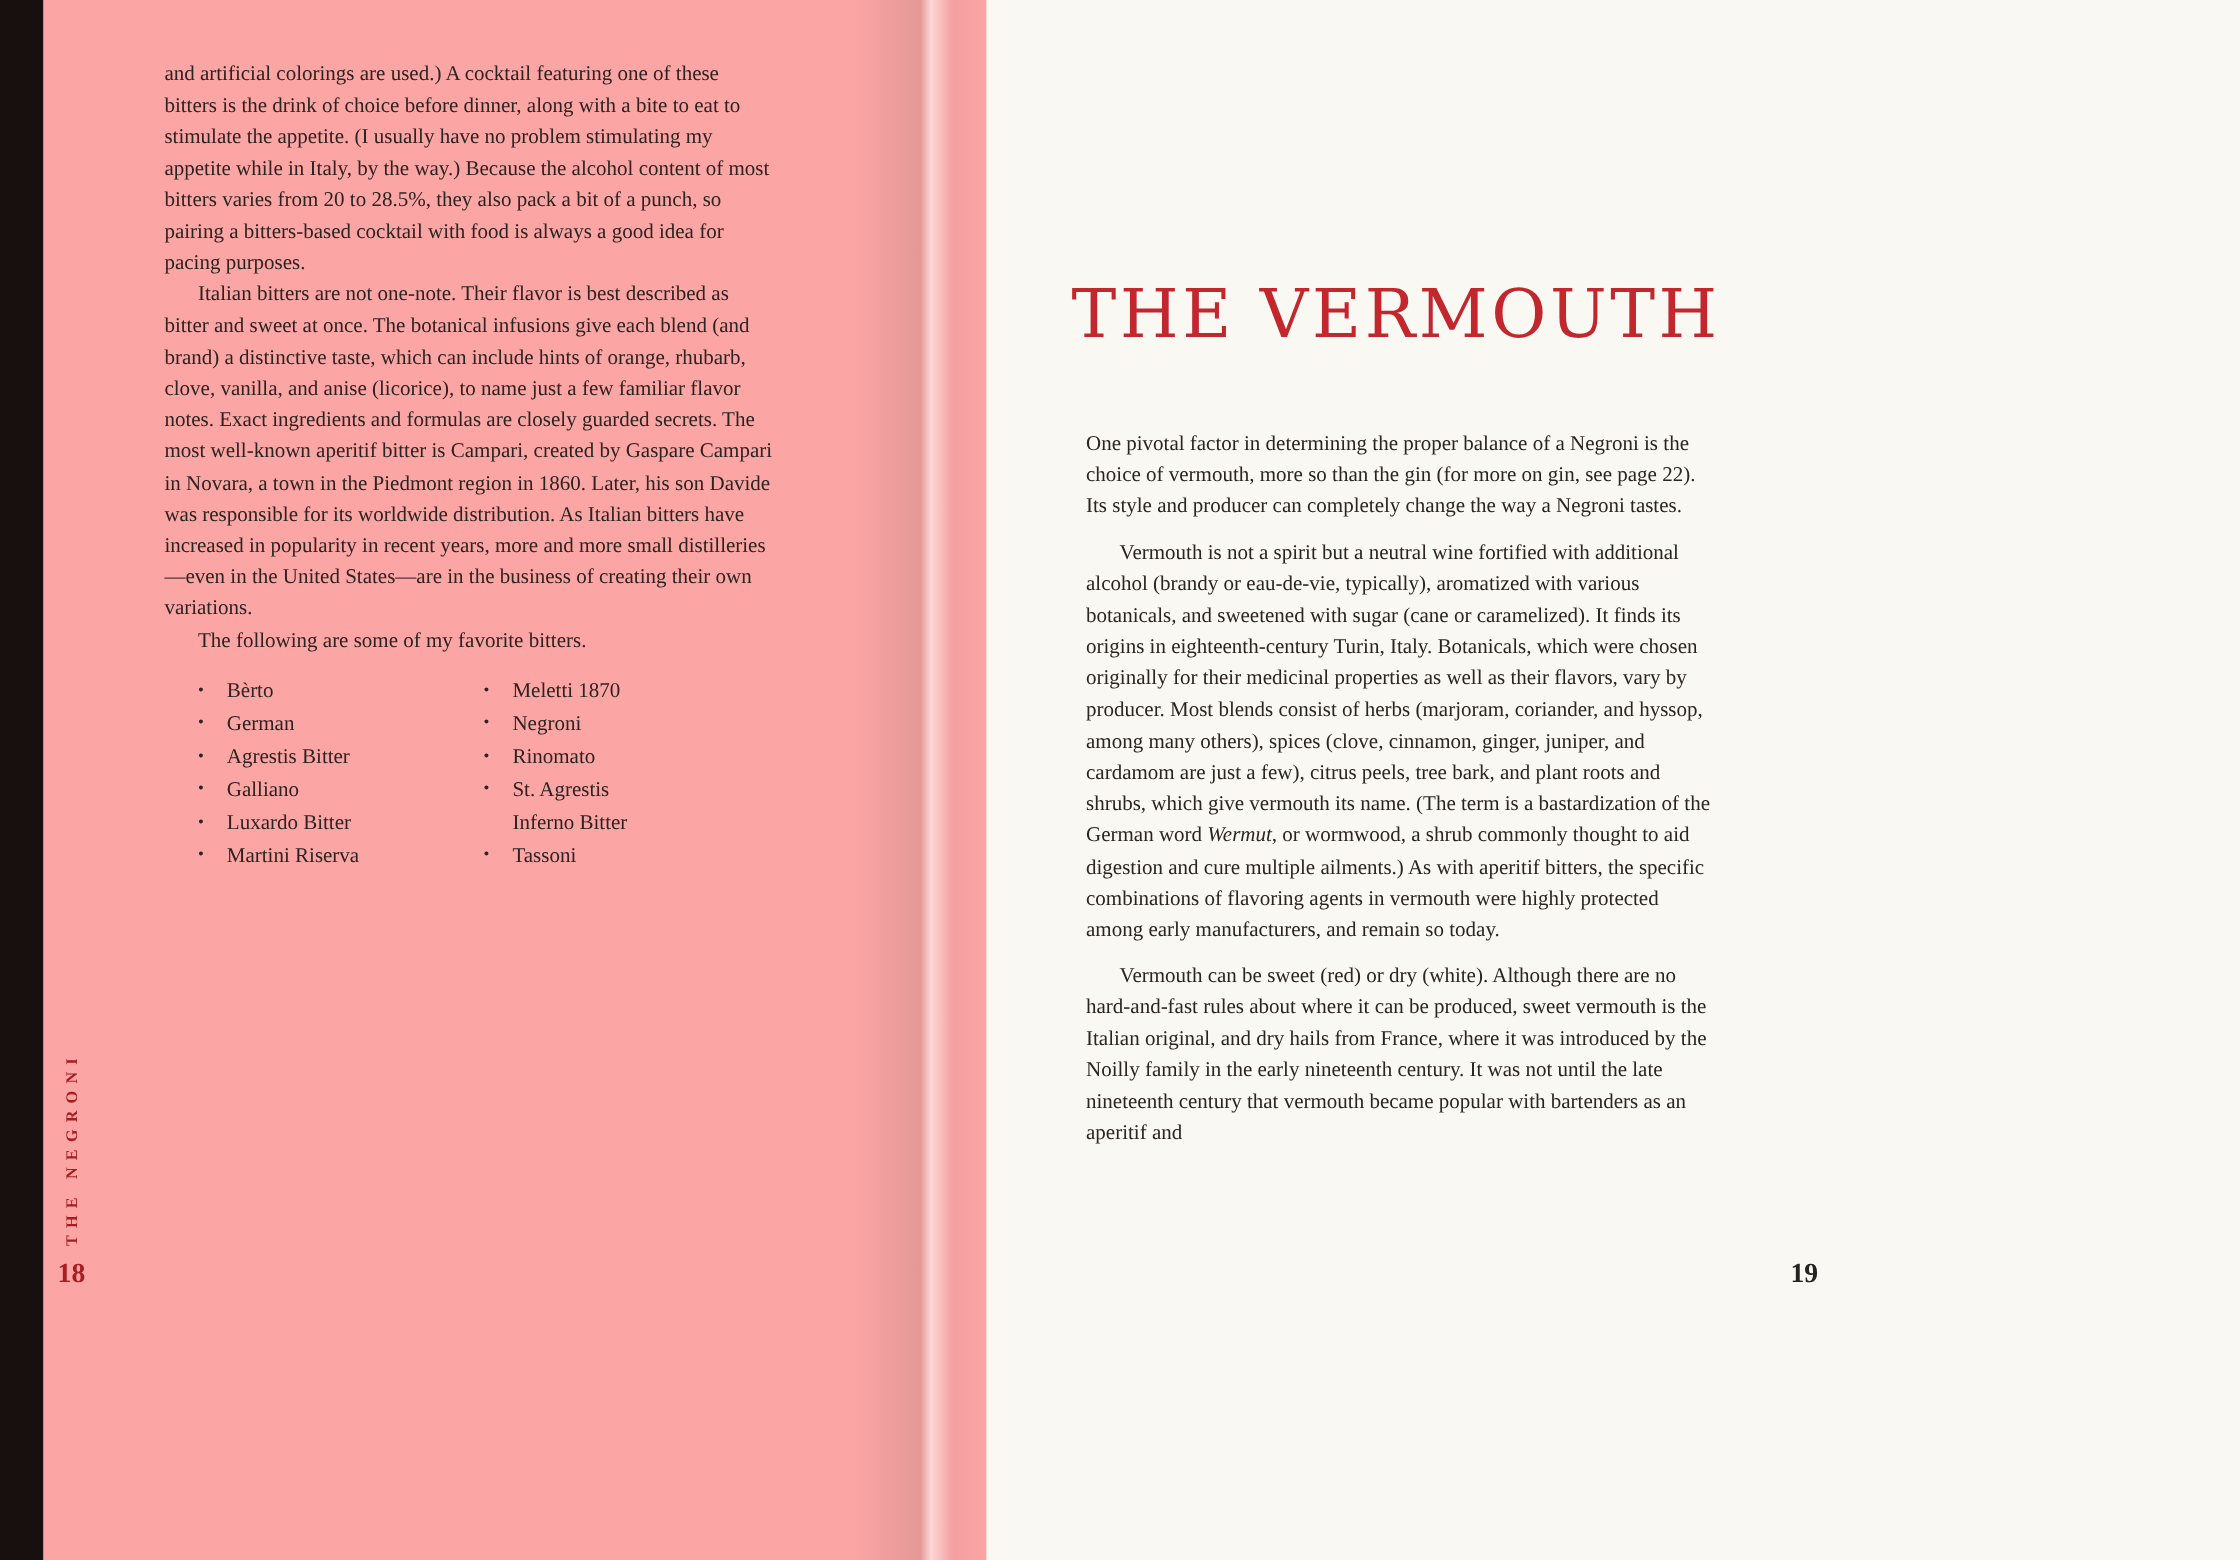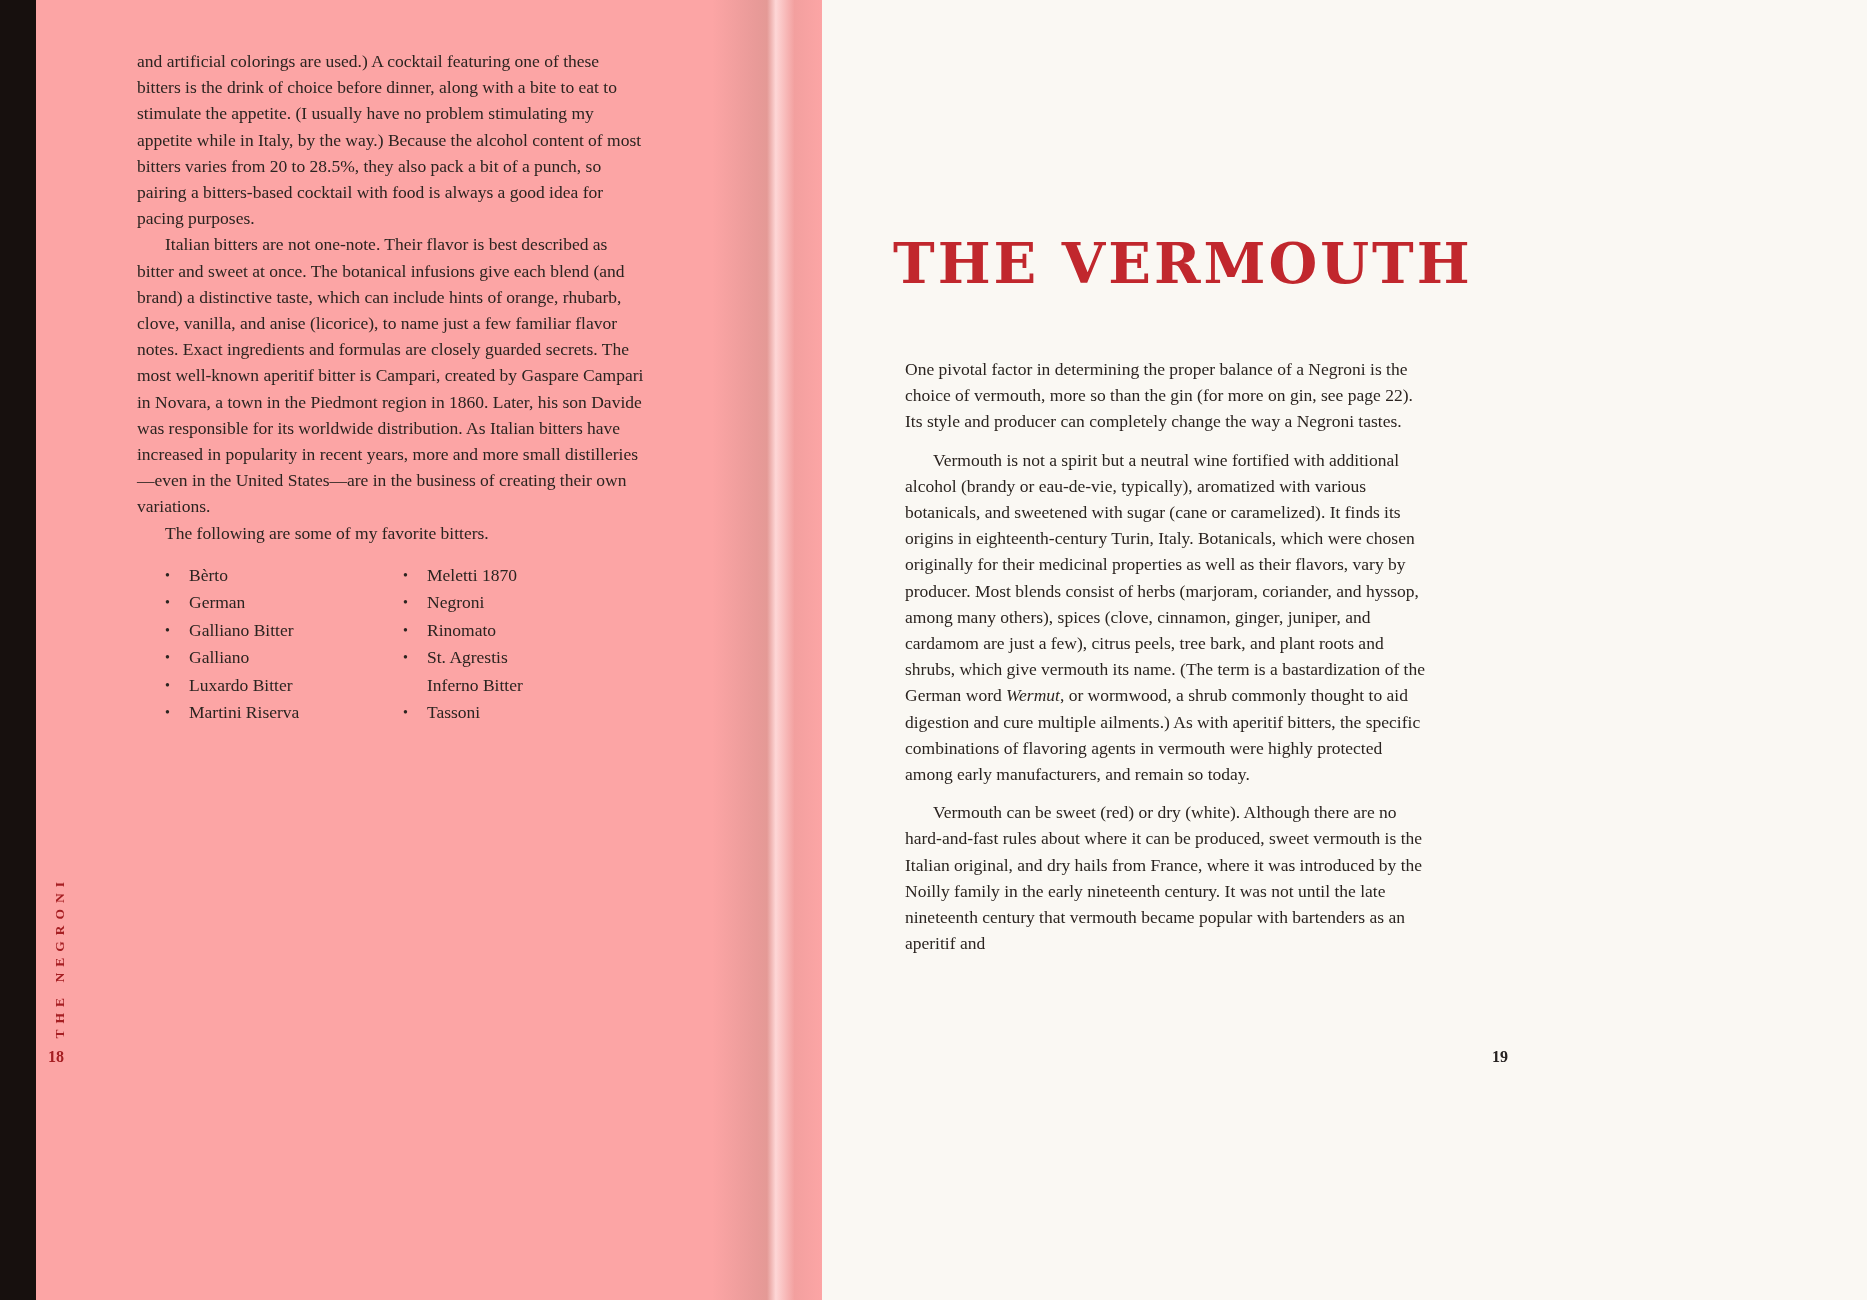--- a/index.html
+++ b/index.html
@@ -55,30 +55,30 @@
   .bitters-col .item-text { flex:1; }
 
   .vertical-label {
     position:absolute; left:52px; bottom:262px;
     writing-mode:vertical-rl; transform:rotate(180deg);
     color:#a51e22; font-weight:bold; font-size:13.5px;
     letter-spacing:6px;
     font-family:"Liberation Serif", serif;
   }
   .pagenum {
-    font-weight:bold; font-size:16px; position:absolute;
+    font-weight:bold; font-size:23px; position:absolute;
   }
   .pagenum-left { left:48px; top:1048px; color:#a51e22; }
   .pagenum-right { left:1492px; top:1048px; color:#262220; }
 
   
   .vermouth-heading {
     position:absolute; left:893px; top:192px;
     font-family:"DejaVu Serif", serif;
-    font-weight:bold; font-size:56px; letter-spacing:3px;
+    font-weight:normal; font-size:56px; letter-spacing:3px;
     color:#c1272d;
     white-space:nowrap;
   }
   .right-body {
     position:absolute; left:893px; top:344px; width:548px;
     font-size:17.5px; line-height:26.2px;
   }
   .right-body p { margin:12px; }
   .italic { font-style:italic; }
 </style>
@@ -101,21 +101,21 @@
         <li>
             <span class="bullet">•</span>
             <span class="item-text">Bèrto</span>
           </li>
         <li>
             <span class="bullet">•</span>
             <span class="item-text">German</span>
           </li>
         <li>
             <span class="bullet">•</span>
-            <span class="item-text">Galliano Bitter</span>
+            <span class="item-text">Agrestis Bitter</span>
           </li>
         <li>
             <span class="bullet">•</span>
             <span class="item-text">Galliano</span>
           </li>
         <li>
             <span class="bullet">•</span>
             <span class="item-text">Luxardo Bitter</span>
           </li>
         <li>

